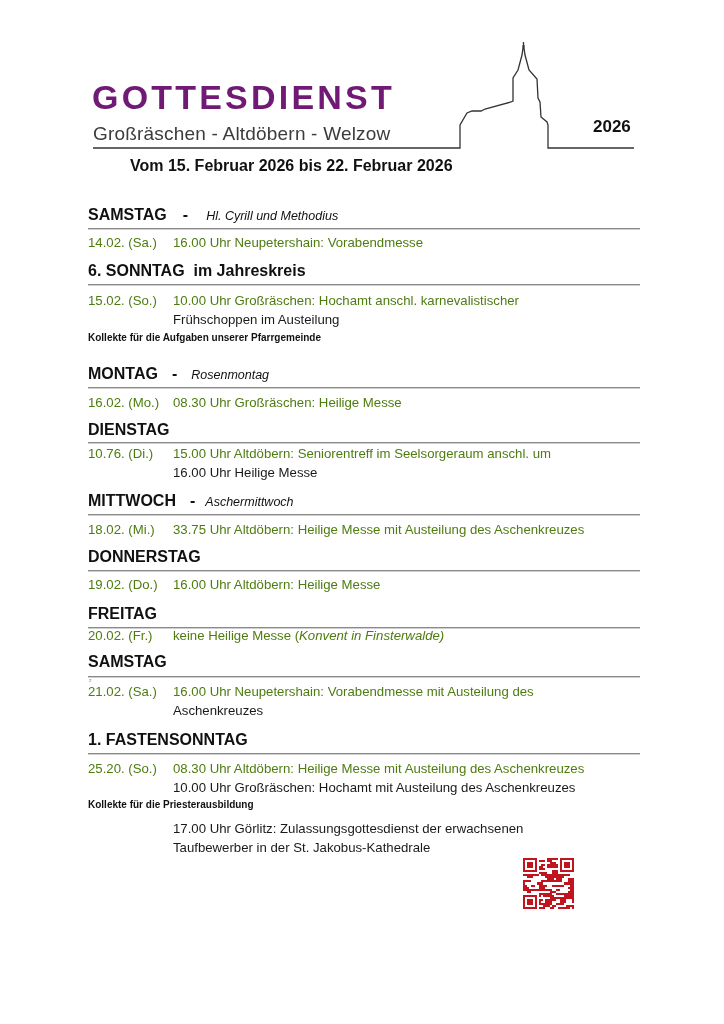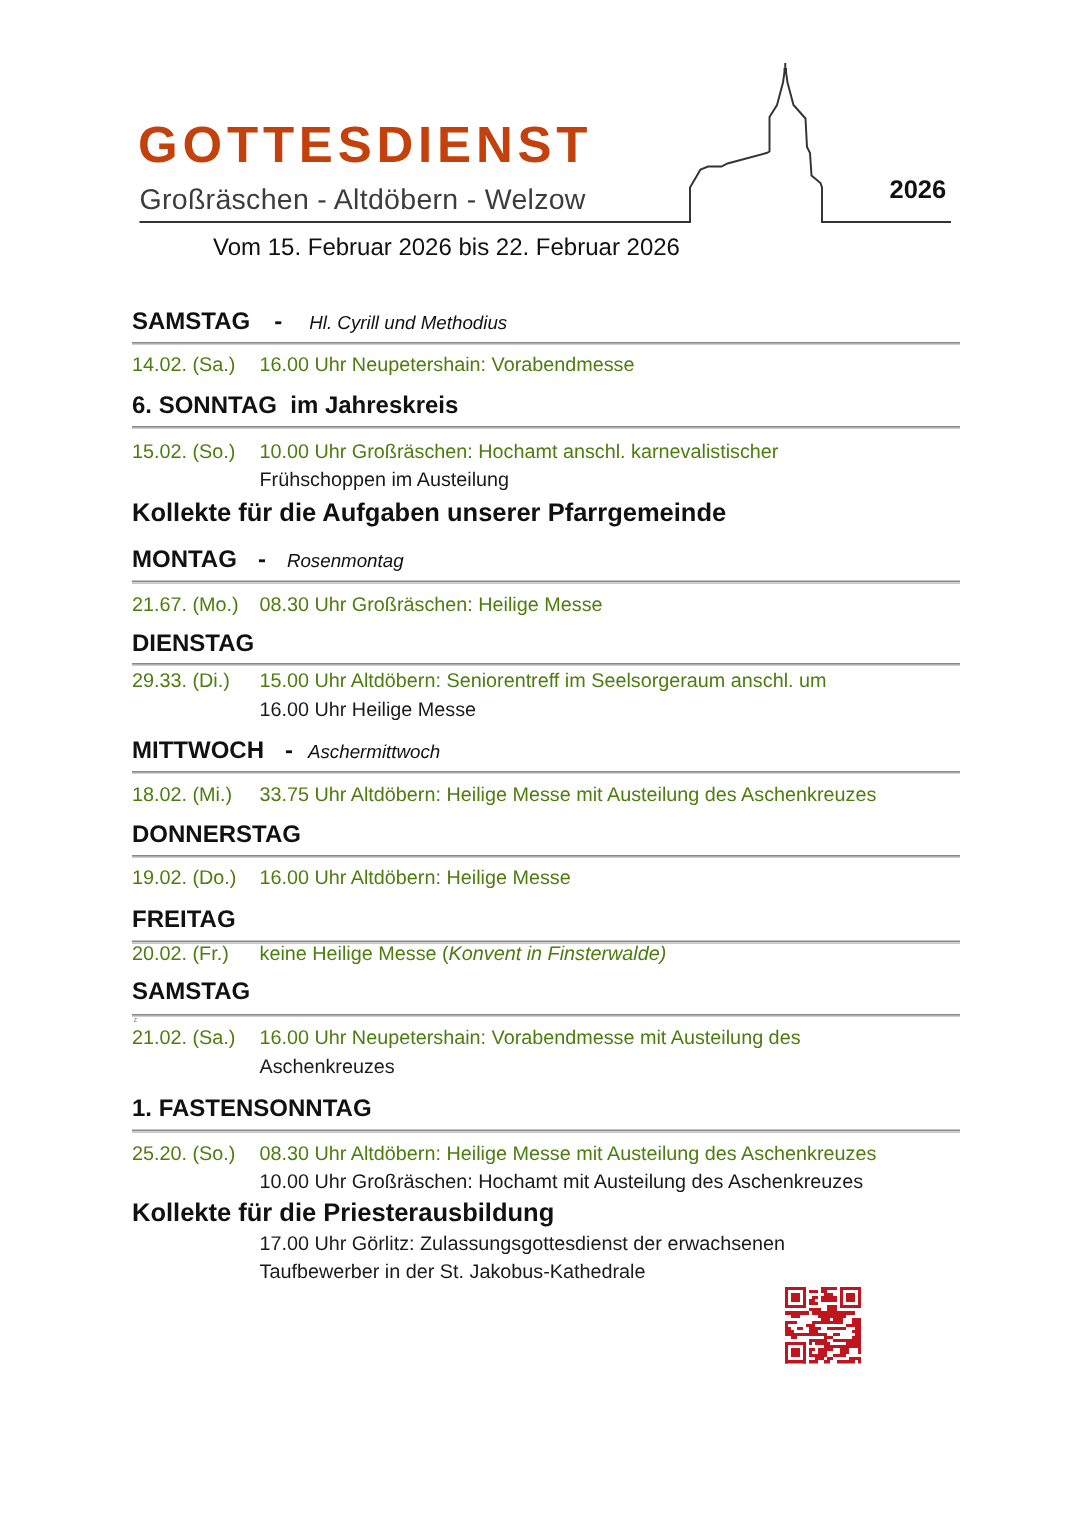--- a/index.html
+++ b/index.html
@@ -1,31 +1,31 @@
 <!DOCTYPE html>
 <html><head>
 <meta charset="utf-8">
 <style>
   html, body { margin: 0; padding: 0; background: #ffffff; }
   body { width: 724px; height: 1024px; position: relative; overflow: hidden;
          font-family: "Liberation Sans", sans-serif; color: #111; }
   .abs { position: absolute; }
-  .title { left: 92px; top: 78px; font-size: 34px; font-weight: bold; letter-spacing: 3.2px; color: #c2410c; }
+  .title { left: 92px; top: 78px; font-size: 34px; font-weight: bold; letter-spacing: 3.2px; color: #701a75; }
   .subtitle { left: 93px; top: 123px; font-size: 19px; color: #3c3c3c; letter-spacing: 0.2px; }
   .year { left: 593px; top: 117px; font-size: 17px; font-weight: bold; color: #111; }
-  .daterange { left: 142px; top: 157px; font-size: 16px; font-weight: normal; color: #111; }
+  .daterange { left: 130px; top: 157px; font-size: 16px; font-weight: bold; color: #111; }
   svg.church { position: absolute; left: 0; top: 0; }
   .day { left: 88px; font-size: 16px; font-weight: bold; color: #111; }
   .day .sep { font-weight: bold; margin-left: 10px; margin-right: 10px; }
   .day .feast { font-size: 12.5px; font-weight: normal; font-style: italic; }
   .rule { left: 88px; width: 552px; height: 1px; background: #8a8a8a; border-bottom: 1px solid #cfcfcf; }
   .row { left: 88px; font-size: 13.2px; color: #4d7c0f; line-height: 18px; }
   .row .date { display: inline-block; width: 85px; }
   .cont { left: 173px; font-size: 13.2px; color: #1a1a1a; line-height: 18px; }
-  .coll { left: 88px; font-size: 17px; font-weight: bold; color: #111; }
+  .coll { left: 88px; font-size: 10px; font-weight: bold; color: #111; }
   .tiny { left: 89px; top: 677px; font-size: 5px; color: #888; }
   .qr { left: 523px; top: 858px; width: 51px; height: 51px; }
   i.it { font-style: italic; }
 </style>
 </head>
 <body>
 
 <div class="abs title">GOTTESDIENST</div>
 <div class="abs subtitle">Großräschen - Altdöbern - Welzow</div>
 <div class="abs year">2026</div>
@@ -53,29 +53,29 @@
   <span class="date">15.02. (So.)</span><span>10.00 Uhr Großräschen: Hochamt anschl. karnevalistischer</span>
 </div>
 <div class="abs cont" style="top:311px">Frühschoppen im Austeilung</div>
 <div class="abs coll" style="top:332px">Kollekte für die Aufgaben unserer Pfarrgemeinde</div>
 
 <div class="abs day" style="top:365px">
   <span>MONTAG</span><span class="sep" style="margin-left:14px;margin-right:14px">-</span><span class="feast">Rosenmontag</span>
 </div>
 <div class="abs rule" style="top:387px"></div>
 <div class="abs row" style="top:394px">
-  <span class="date">21.67. (Mo.)</span><span>08.30 Uhr Großräschen: Heilige Messe</span>
+  <span class="date">16.02. (Mo.)</span><span>08.30 Uhr Großräschen: Heilige Messe</span>
 </div>
 
 <div class="abs day" style="top:421px">
   <span>DIENSTAG</span>
 </div>
 <div class="abs rule" style="top:442px"></div>
 <div class="abs row" style="top:445px">
-  <span class="date">29.33. (Di.)</span><span>15.00 Uhr Altdöbern: Seniorentreff im Seelsorgeraum anschl. um</span>
+  <span class="date">10.76. (Di.)</span><span>15.00 Uhr Altdöbern: Seniorentreff im Seelsorgeraum anschl. um</span>
 </div>
 <div class="abs cont" style="top:464px">16.00 Uhr Heilige Messe</div>
 
 <div class="abs day" style="top:492px">
   <span>MITTWOCH</span><span class="sep" style="margin-left:14px;margin-right:10px">-</span><span class="feast">Aschermittwoch</span>
 </div>
 <div class="abs rule" style="top:514px"></div>
 <div class="abs row" style="top:521px">
   <span class="date">18.02. (Mi.)</span><span>33.75 Uhr Altdöbern: Heilige Messe mit Austeilung des Aschenkreuzes</span>
 </div>

